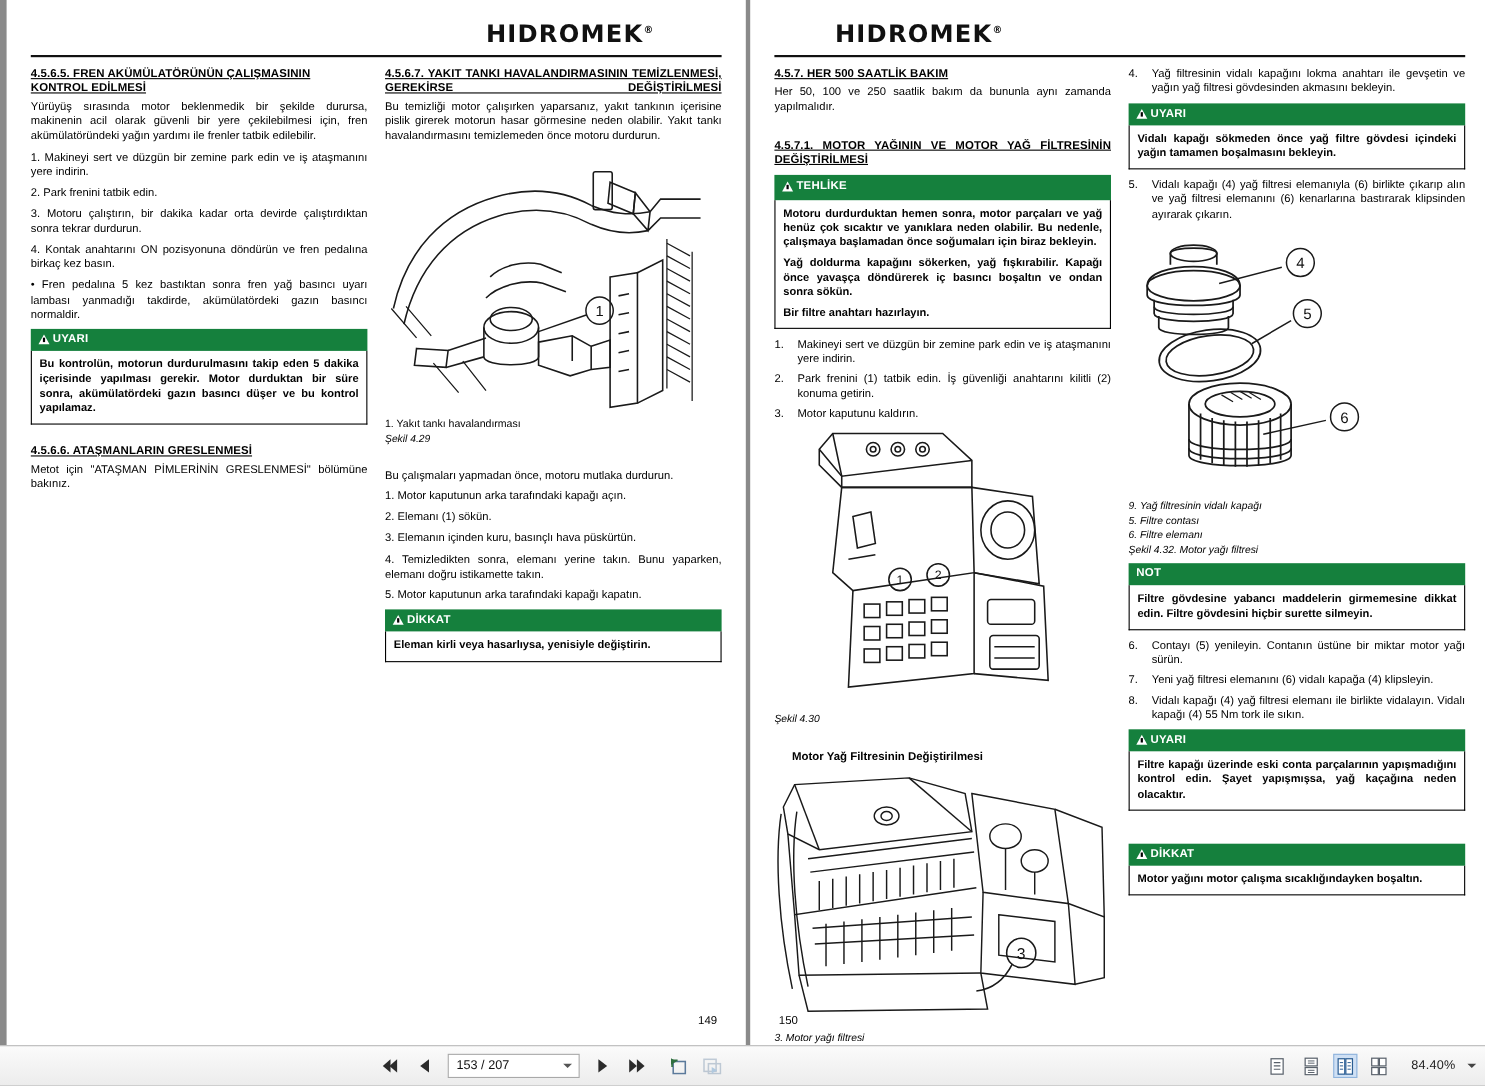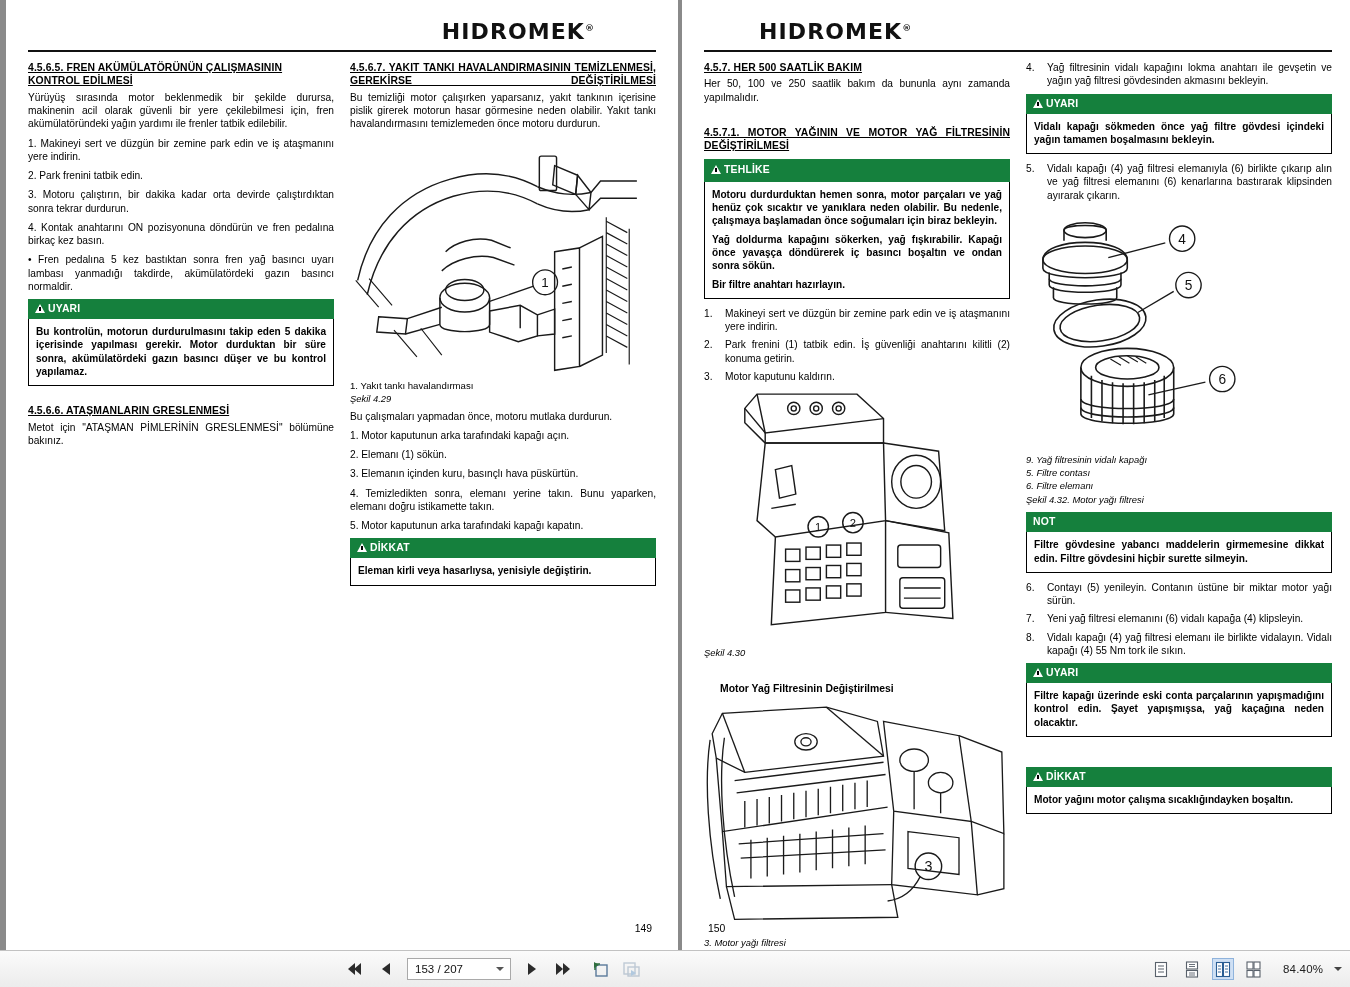--- a/index.html
+++ b/index.html
@@ -207,21 +207,21 @@
     gap: 9px;
   }
   .tb-btn {
     width: 20px; height: 22px;
     display: flex; align-items: center; justify-content: center;
     color: #2b2b2b;
   }
   .tb-btn.dim { opacity: .35; }
   .tb-btn svg { display: block; }
   .page-field {
-    width: 104px; height: 22px;
+    width: 120px; height: 22px;
     background: #fff;
     border: 1px solid #a9a9a9;
     display: flex;
     align-items: center;
     padding: 0 4px 0 7px;
     font-size: 11.5px;
     color: #111;
     position: relative;
   }
   .page-field .caret {
@@ -333,21 +333,21 @@
                 <path d="M146 172 L 192 156"></path>
                 <circle cx="204" cy="152" r="13"></circle>
               </g>
               <text x="204" y="157" font-family="Liberation Sans, sans-serif" font-size="14" text-anchor="middle" fill="#111">1</text>
             </svg>
           </div>
 
           <p class="capn">1. Yakıt tankı havalandırması</p>
           <p class="cap">Şekil 4.29</p>
 
-          <p class="body" style="margin-top:4px">Bu çalışmaları yapmadan önce, motoru mutlaka durdurun.</p>
+          <p class="body" style="margin-top:20px">Bu çalışmaları yapmadan önce, motoru mutlaka durdurun.</p>
           <p class="body">1. Motor kaputunun arka tarafındaki kapağı açın.</p>
           <p class="body nj">2. Elemanı (1) sökün.</p>
           <p class="body">3. Elemanın içinden kuru, basınçlı hava püskürtün.</p>
           <p class="body">4. Temizledikten sonra, elemanı yerine takın. Bunu yaparken, elemanı doğru istikamette takın.</p>
           <p class="body">5. Motor kaputunun arka tarafındaki kapağı kapatın.</p>
 
           <div class="alert">
             <div class="alert-hd">
               <span class="warn-tri"></span>
               <span>DİKKAT</span>

